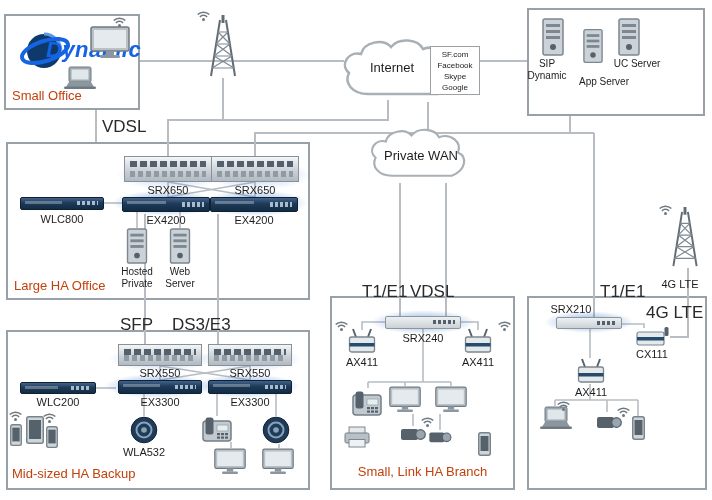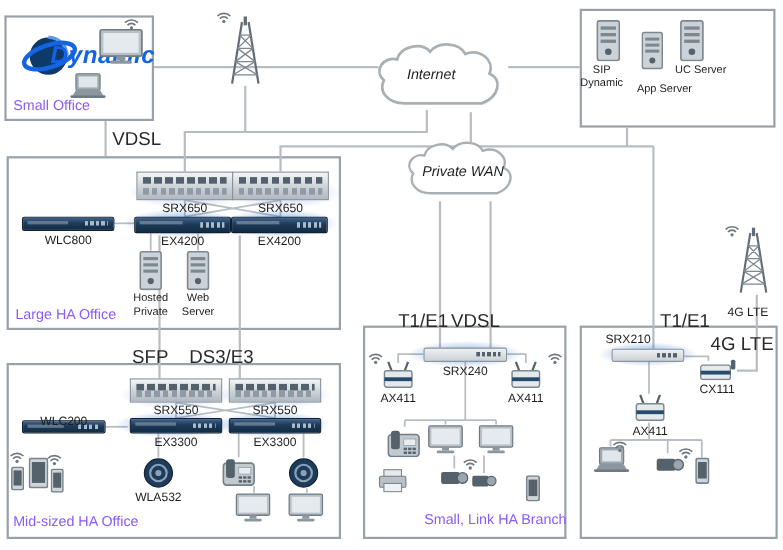--- a/index.html
+++ b/index.html
@@ -1,25 +1,25 @@
 <!DOCTYPE html>
 <html><head>
 <meta charset="utf-8">
 <style>
   * { margin:0; padding:0; box-sizing:border-box; }
   html,body { background:#fff; }
   body { font-family:"Liberation Sans", sans-serif; }
   .stage { position:relative; width:712px; height:500px; background:#fff; overflow:hidden; }
 
   .zone { position:absolute; border:2px solid #98a1a7; background:#fff; }
-  .zone-title { position:absolute; font-size:13px; color:#8b5cf6; }
+  .zone-title { position:absolute; font-size:13px; color:#c2410c; }
   .dev-label { position:absolute; font-size:11px; color:#1d1d1d; text-align:center; }
   .sm-label  { position:absolute; font-size:10px; color:#1d1d1d; text-align:center; line-height:1.18; }
   .link-label{ position:absolute; font-size:17px; color:#2a2a2a; white-space:nowrap; }
-  .cloud-label{ position:absolute; font-size:13px; color:#1d1d1d; text-align:center;font-style:italic; }
+  .cloud-label{ position:absolute; font-size:13px; color:#1d1d1d; text-align:center; }
 
   .lines { position:absolute; left:0; top:0; }
   .lines path { stroke:#b7bdc2; stroke-width:2; fill:none; }
   .lines path.thin { stroke-width:1.6; }
 
   .glow { position:absolute; border-radius:50%;
           background:radial-gradient(closest-side, rgba(38,105,200,0.60), rgba(38,105,200,0)); }
   .glow.soft { background:radial-gradient(closest-side, rgba(38,105,200,0.32), rgba(38,105,200,0)); }
 
   .rack { position:absolute; background:linear-gradient(#f4f6f7,#ccd2d7 55%,#b2b9c0); border:1px solid #87919a; }
@@ -103,20 +103,26 @@
   <div class="glow" style="left:194px;top:374px;width:106px;height:24px"></div>
   <div class="glow" style="left:371px;top:310px;width:104px;height:24px"></div>
   <div class="glow" style="left:544px;top:311px;width:90px;height:22px"></div>
 
   <div class="icon" style="left:338px;top:36px;width:128px;height:70px">
     <svg viewBox="0 0 128 70">
         <path d="M30 58 C14 58 6 47 11 37 C1 28 11 15 23 18 C26 6 45 2 53 11 C61 1 80 3 85 13 C99 8 112 19 107 31 C119 36 116 52 100 58 Z" fill="#fff" stroke="#a9b0b5" stroke-width="2.5"></path>
       </svg>
   </div>
   <div class="cloud-label" style="left:346px;top:60px;width:92px">Internet</div>
+  <div class="services" style="left:430px;top:46px;width:50px;height:49px">
+    <span>SF.com</span>
+    <span>Facebook</span>
+    <span>Skype</span>
+    <span>Google</span>
+  </div>
   <div class="icon" style="left:350px;top:126px;width:142px;height:60px">
     <svg viewBox="0 0 128 70">
         <path d="M30 58 C14 58 6 47 11 37 C1 28 11 15 23 18 C26 6 45 2 53 11 C61 1 80 3 85 13 C99 8 112 19 107 31 C119 36 116 52 100 58 Z" fill="#fff" stroke="#a9b0b5" stroke-width="2.5"></path>
       </svg>
   </div>
   <div class="cloud-label" style="left:360px;top:148px;width:122px">Private WAN</div>
 
   <div class="icon" style="left:18px;top:24px;width:54px;height:54px">
     <svg viewBox="0 0 54 54">
       <circle cx="26" cy="27" r="17" fill="#0d3a6b"></circle>
@@ -248,21 +254,21 @@
 
   <div class="rack" style="left:118px;top:344px;width:84px;height:22px"></div>
   <div class="rack" style="left:208px;top:344px;width:84px;height:22px"></div>
   <div class="dev-label" style="left:118px;top:367px;width:84px">SRX550</div>
   <div class="dev-label" style="left:208px;top:367px;width:84px">SRX550</div>
   <div class="bar" style="left:118px;top:380px;width:84px;height:14px"></div>
   <div class="bar" style="left:208px;top:380px;width:84px;height:14px"></div>
   <div class="dev-label" style="left:118px;top:396px;width:84px">EX3300</div>
   <div class="dev-label" style="left:208px;top:396px;width:84px">EX3300</div>
   <div class="bar" style="left:20px;top:382px;width:76px;height:12px"></div>
-  <div class="dev-label" style="left:20px;top:377px;width:76px">WLC200</div>
+  <div class="dev-label" style="left:20px;top:396px;width:76px">WLC200</div>
   <div class="icon" style="left:130px;top:416px;width:28px;height:28px">
     <svg viewBox="0 0 28 28">
         <circle cx="14" cy="14" r="12.8" fill="#1e3c5a" stroke="#0e2234"></circle>
         <circle cx="14" cy="14" r="7.5" fill="none" stroke="#8aa2b8" stroke-width="2"></circle>
         <circle cx="14" cy="14" r="2.8" fill="#8aa2b8"></circle>
       </svg>
   </div>
   <div class="icon" style="left:262px;top:416px;width:28px;height:28px">
     <svg viewBox="0 0 28 28">
         <circle cx="14" cy="14" r="12.8" fill="#1e3c5a" stroke="#0e2234"></circle>
@@ -331,21 +337,21 @@
   </div>
   <div class="icon" style="left:42px;top:410px;width:15px;height:15px">
     <svg viewBox="0 0 16 16">
         <g fill="none" stroke="#6d7780" stroke-width="1.6">
           <path d="M4.2 9.6 a4.8 4.8 0 0 1 7.6 0"></path>
           <path d="M1.8 7 a8.8 8.8 0 0 1 12.4 0"></path>
         </g>
         <circle cx="8" cy="12.2" r="1.6" fill="#6d7780"></circle>
       </svg>
   </div>
-  <div class="zone-title" style="left:12px;top:466px">Mid-sized HA Office</div>
+  <div class="zone-title" style="left:12px;top:466px">Mid-sized HA Backup</div>
 
   <div class="flat" style="left:385px;top:316px;width:76px;height:13px"></div>
   <div class="dev-label" style="left:385px;top:332px;width:76px">SRX240</div>
   <div class="icon" style="left:347px;top:328px;width:30px;height:26px">
     <svg viewBox="0 0 30 26">
         <line x1="9" y1="9" x2="6" y2="1" stroke="#55626c" stroke-width="2"></line>
         <line x1="21" y1="9" x2="24" y2="1" stroke="#55626c" stroke-width="2"></line>
         <rect x="2.5" y="9" width="25" height="15" rx="2" fill="#e4e9ec" stroke="#7c878f" stroke-width="1.3"></rect>
         <rect x="2.5" y="15" width="25" height="3.5" fill="#274b6d"></rect>
       </svg>
@@ -436,21 +442,21 @@
   </div>
   <div class="icon" style="left:420px;top:414px;width:15px;height:15px">
     <svg viewBox="0 0 16 16">
         <g fill="none" stroke="#6d7780" stroke-width="1.6">
           <path d="M4.2 9.6 a4.8 4.8 0 0 1 7.6 0"></path>
           <path d="M1.8 7 a8.8 8.8 0 0 1 12.4 0"></path>
         </g>
         <circle cx="8" cy="12.2" r="1.6" fill="#6d7780"></circle>
       </svg>
   </div>
-  <div class="zone-title" style="left:330px;top:464px;width:185px;text-align:right">Small, Link HA Branch</div>
+  <div class="zone-title" style="left:330px;top:464px;width:185px;text-align:center">Small, Link HA Branch</div>
 
   <div class="dev-label" style="left:548px;top:303px;width:46px">SRX210</div>
   <div class="flat" style="left:556px;top:317px;width:66px;height:12px"></div>
   <div class="icon" style="left:636px;top:326px;width:34px;height:20px">
     <svg viewBox="0 0 34 20">
         <rect x="1" y="6" width="27" height="13" rx="2" fill="#e4e9ec" stroke="#7c878f" stroke-width="1.2"></rect>
         <rect x="1" y="11" width="27" height="3.5" fill="#274b6d"></rect>
         <rect x="28.5" y="1" width="4" height="9" rx="1.5" fill="#55626c"></rect>
       </svg>
   </div>

